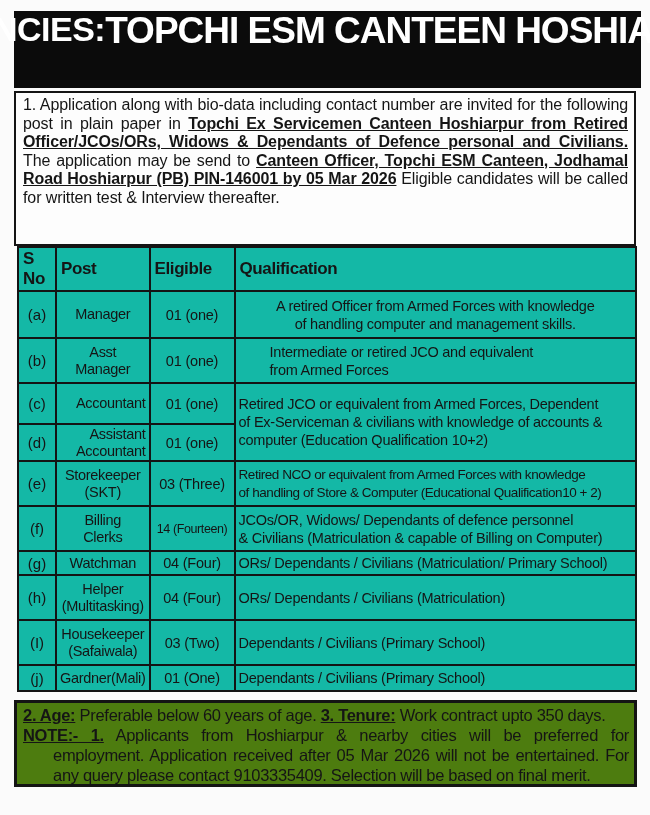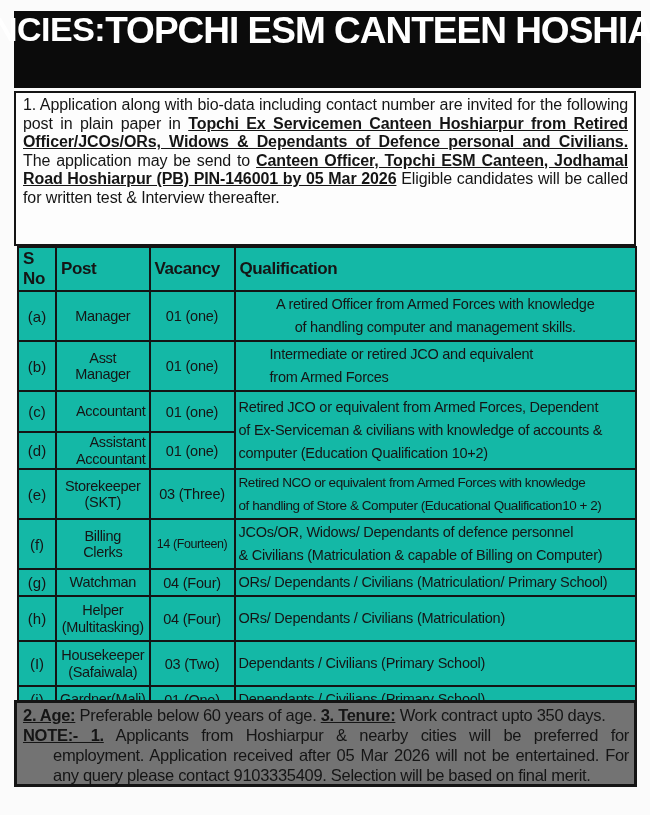--- a/index.html
+++ b/index.html
@@ -64,39 +64,39 @@
   th.h-post{width:88px;}
   th.h-vacancy{width:85px;}
   th.h-qual{text-align:center;}
   .col-sno{text-align:center;font-size:15px;}
   .col-post{
     text-align:center;font-size:14.5px;letter-spacing:-0.3px;
     white-space:pre-line;line-height:16.5px;
   }
   .col-vacancy{text-align:center;font-size:14.5px;letter-spacing:-0.2px;}
   .col-qual{
-    font-size:14.5px;letter-spacing:-0.25px;line-height:23px;
+    font-size:14.5px;letter-spacing:-0.25px;line-height:18px;
     white-space:pre-line;padding:2px 4px;border-radius:14px;
   }
   
   .r0 td{height:47px;} .r1 td{height:45px;} .r2 td{height:41px;}
   .r3 td{height:36px;} .r4 td{height:45px;} .r5 td{height:45px;}
   .r6 td{height:24px;} .r7 td{height:45px;} .r8 td{height:45px;}
   .r9 td{height:26px;}
   .r0 .col-qual{text-align:center;}
   .r1 .col-qual{padding-left:34px;}
   .r2 .col-post,.r3 .col-post{text-align:right;padding-left:4px;margin-left:42px;}
   .r4 .col-qual{font-size:13.5px;letter-spacing:-0.45px;}
   .r5 .col-vacancy{font-size:12.5px;letter-spacing:-0.4px;}
   .r6 .col-qual,.r9 .col-qual{white-space:nowrap;}
   
   .footer-box{
     position:absolute;left:14px;top:700px;width:623px;height:87px;
     border:3px solid var(--border);
-    background:#737373;
+    background:#4d7c0f;
     padding:2px 5px 4px 6px;
     font-size:16.5px;line-height:20px;
     letter-spacing:-0.3px;
   }
   .age-line{text-align:left;white-space:nowrap;}
   .note-para{
     text-align:justify;
     padding-left:30px;text-indent:-30px;
   }
 </style>
@@ -112,21 +112,21 @@
 
   <div class="intro-box">
     <p><span>1. Application along with bio-data including contact number are invited for the following post in plain paper in </span><span class="b">Topchi Ex Servicemen Canteen Hoshiarpur from Retired Officer/JCOs/ORs, Widows &amp; Dependants of Defence personal and Civilians.</span><span> The application may be send to </span><span class="b">Canteen Officer, Topchi ESM Canteen, Jodhamal Road Hoshiarpur (PB) PIN-146001 by 05 Mar 2026</span><span> Eligible candidates will be called for written test &amp; Interview thereafter.</span></p>
   </div>
 
   <table class="vac">
     <thead>
       <tr>
         <th class="h-sno">S No</th>
         <th class="h-post">Post</th>
-        <th class="h-vacancy">Vacancy</th>
+        <th class="h-vacancy">Eligible</th>
         <th class="h-qual">Qualification</th>
       </tr>
     </thead>
     <tbody>
         <tr class="r0">
           <td class="col-sno">(a)</td>
           <td class="col-post">Manager</td>
           <td class="col-vacancy">01 (one)</td>
           <td class="col-qual">A retired Officer from Armed Forces with knowledge
 of handling computer and management skills.</td>

